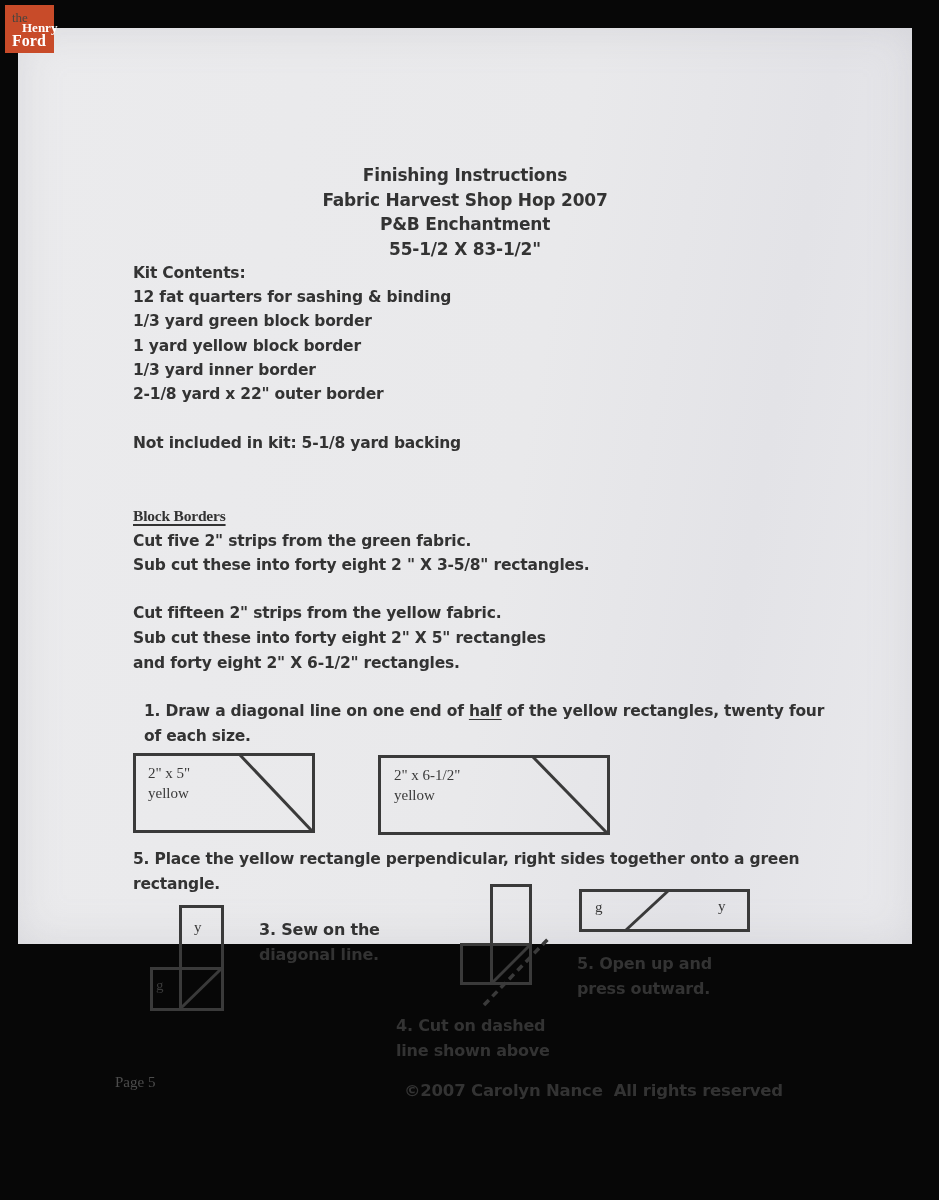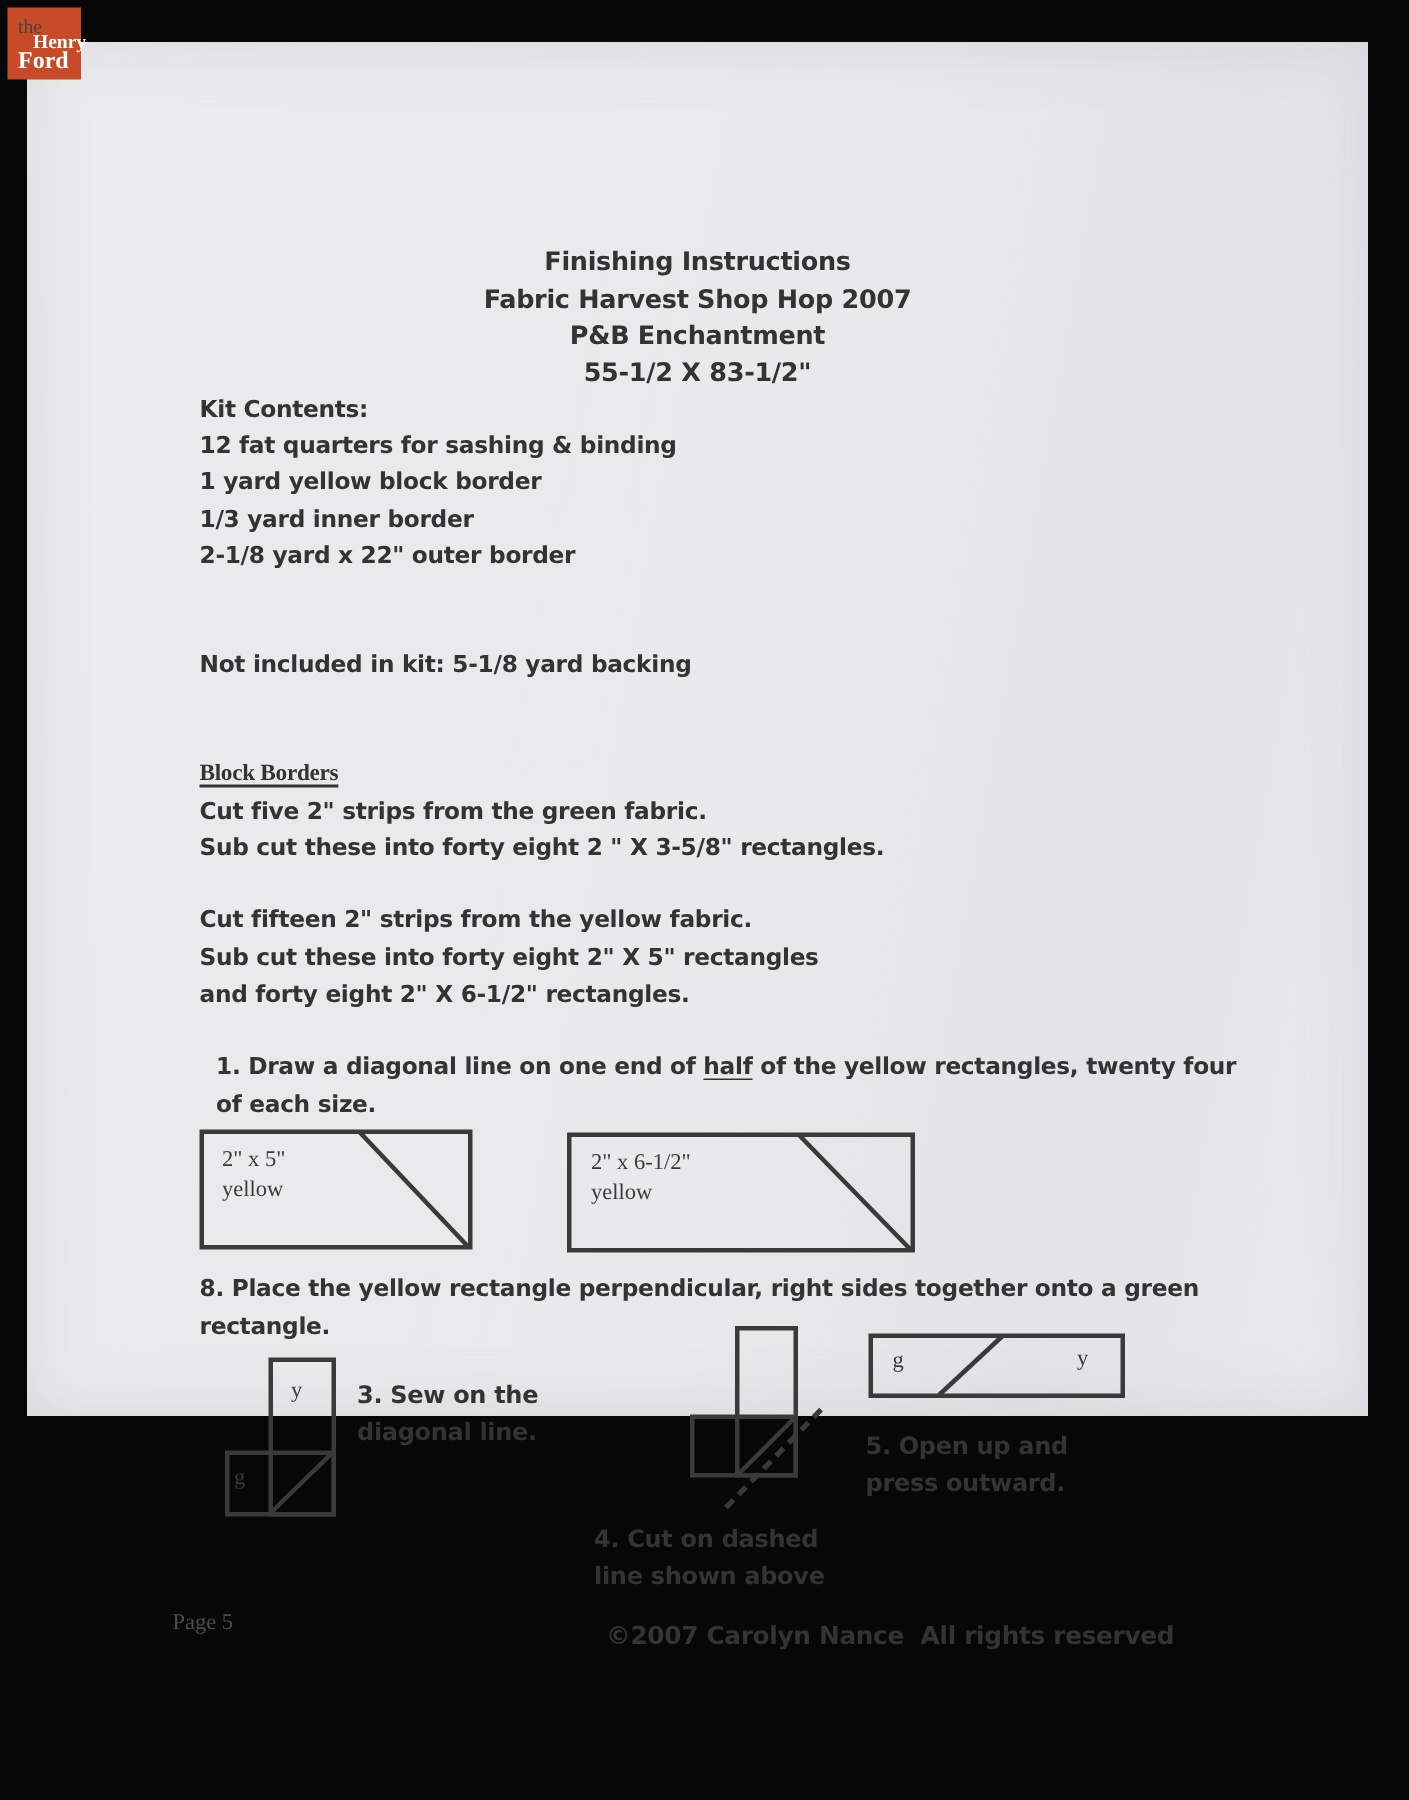--- a/index.html
+++ b/index.html
@@ -34,21 +34,21 @@
 
   .title-block { top:135px; left:0; width:100%; text-align:center; font-size:17px; line-height:24.5px; }
   .kit-block { left:115px; top:233px; line-height:24.2px; }
   .not-included { left:115px; top:403px; }
   .bb-block { left:115px; top:476px; line-height:24.5px; }
   .bb-heading { text-decoration:underline; text-underline-offset:3px; text-decoration-thickness:1.5px;font-family:Liberation Serif, serif; }
   .yellow-block { left:115px; top:573px; line-height:25px; }
   .step1-block { left:126px; top:671px; line-height:25px; }
   .step1-block u { text-underline-offset:3px; }
   .step2-block { left:115px; top:819px; line-height:25px; }
-  .step3-text { left:220px; top:889px; line-height:25px; font-size:16px; }
+  .step3-text { left:241px; top:889px; line-height:25px; font-size:16px; }
   .step4-caption { left:378px; top:985px; line-height:25px; font-size:16px; }
   .step5-text { left:559px; top:923px; line-height:25px; font-size:16px; }
 
   .dgm { position:absolute; }
   .dgm .box { position:absolute; border:3px solid #3a3a3a; }
   .dgm svg { position:absolute; left:0; top:0; overflow:visible; }
   .dgm-label { position:absolute; font-family:"Liberation Serif", serif; font-size:15px; color:#3a3a3a; }
 
   .page-number { left:97px; top:1046px; font-size:15px; color:#4c4c4c; }
   .copyright { left:386px; top:1051px; font-size:16.5px; }
@@ -61,20 +61,21 @@
   <div class="hand title-block">
     <div>Finishing Instructions</div>
     <div>Fabric Harvest Shop Hop 2007</div>
     <div>P&amp;B Enchantment</div>
     <div>55-1/2 X 83-1/2"</div>
   </div>
 
   <div class="hand kit-block">
     <div>Kit Contents:</div>
     <div>12 fat quarters for sashing &amp; binding</div>
+    <div>1/3 yard green block border</div>
     <div>1 yard yellow block border</div>
     <div>1/3 yard inner border</div>
     <div>2-1/8 yard x 22" outer border</div>
   </div>
 
   <div class="hand not-included">Not included in kit: 5-1/8 yard backing</div>
 
   <div class="hand bb-block">
     <div class="bb-heading">Block Borders</div>
     <div>Cut five 2" strips from the green fabric.</div>
@@ -104,21 +105,21 @@
   <div class="dgm" style="left:360px; top:727px; width:232px; height:80px;">
     <div class="box" style="left:0; top:0; width:232px; height:80px;"></div>
     <svg width="232" height="80">
       <line x1="155" y1="2" x2="229" y2="78" stroke="#3a3a3a" stroke-width="3"></line>
     </svg>
     <div class="dgm-label" style="left:16px; top:12px;">2" x 6-1/2"</div>
     <div class="dgm-label" style="left:16px; top:32px;">yellow</div>
   </div>
 
   <div class="hand step2-block">
-    <div>8. Place the yellow rectangle perpendicular, right sides together onto a green</div>
+    <div>5. Place the yellow rectangle perpendicular, right sides together onto a green</div>
     <div>rectangle.</div>
   </div>
 
   <div class="dgm" style="left:132px; top:877px; width:74px; height:106px;">
     <div class="box" style="left:29px; top:0; width:45px; height:106px;"></div>
     <div class="box" style="left:0; top:62px; width:74px; height:44px;"></div>
     <svg width="74" height="106">
       <line x1="31" y1="103" x2="71" y2="64" stroke="#3a3a3a" stroke-width="3"></line>
     </svg>
     <div class="dgm-label" style="left:44px; top:14px;">y</div>

